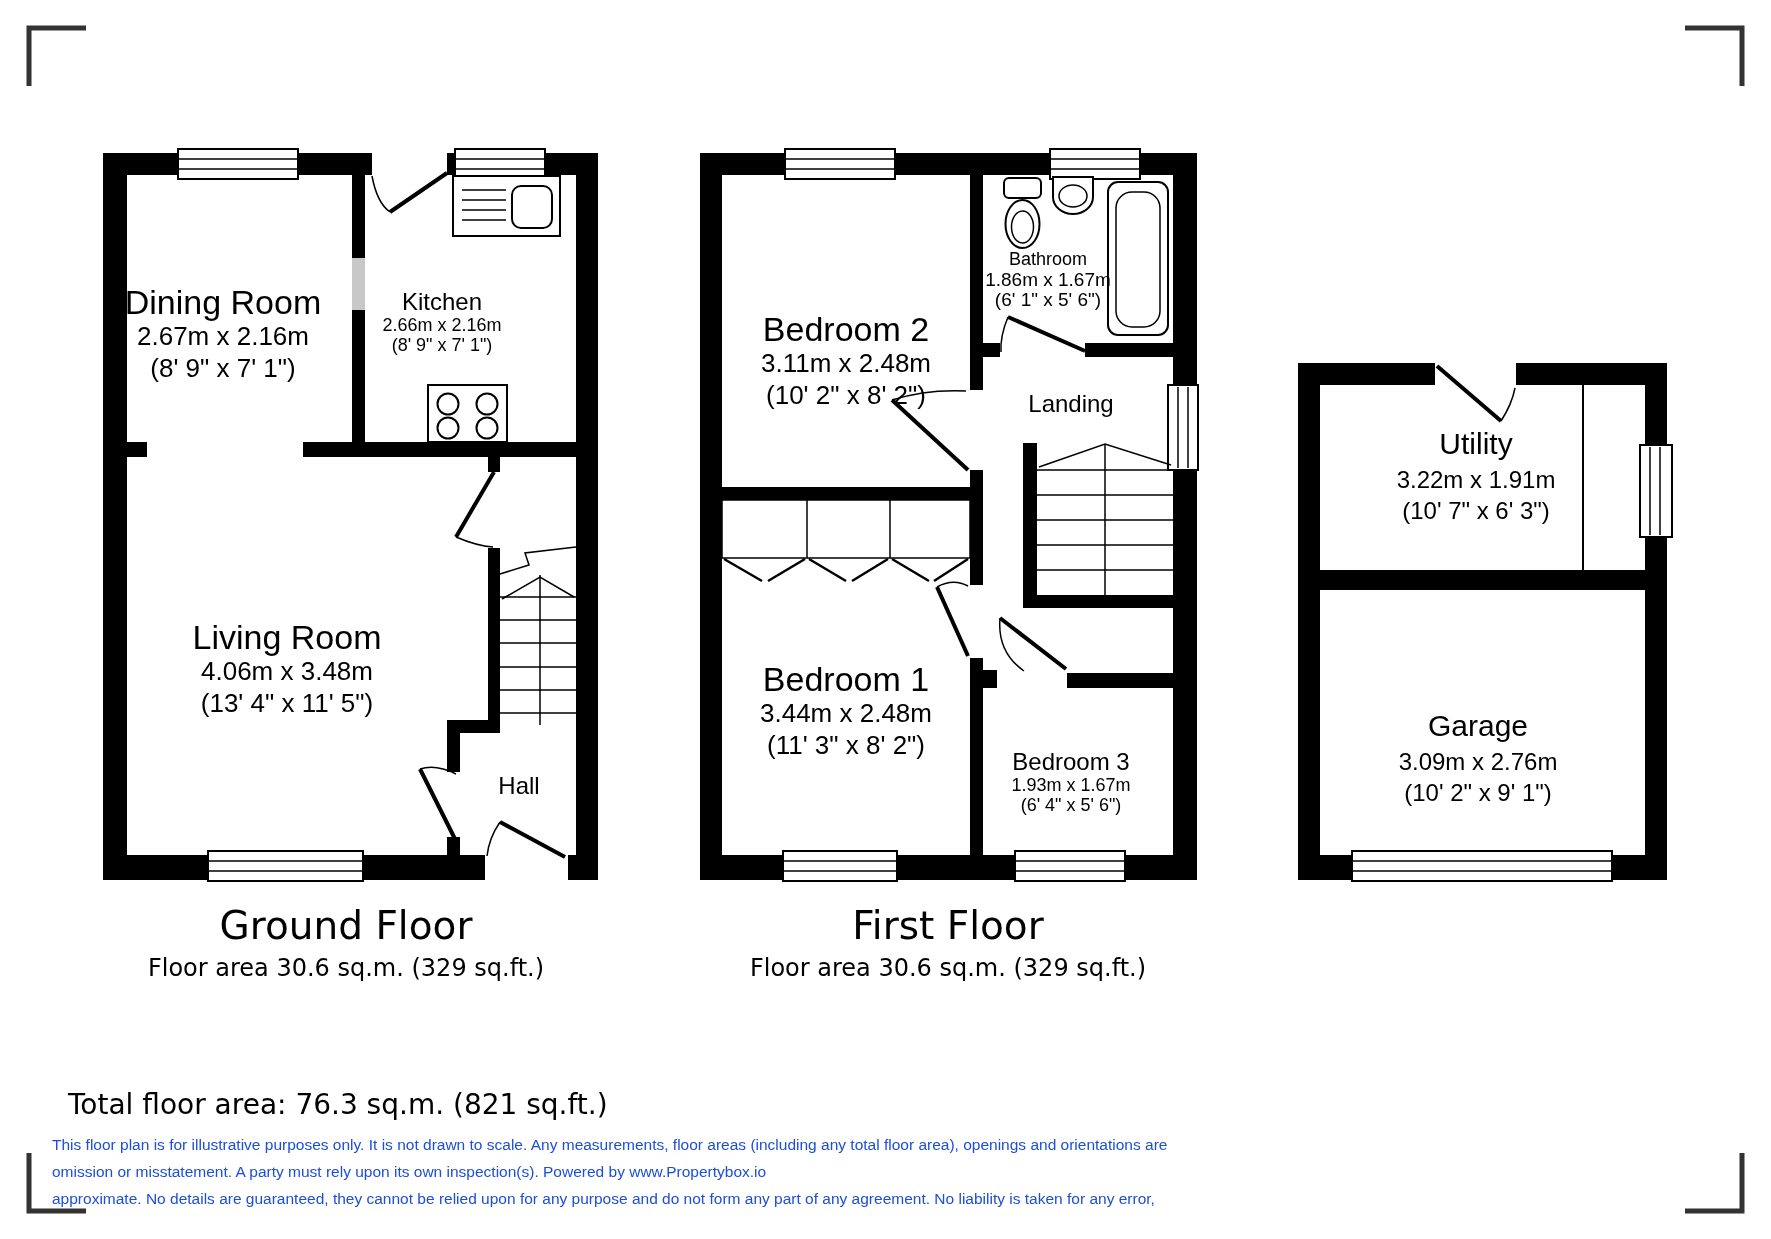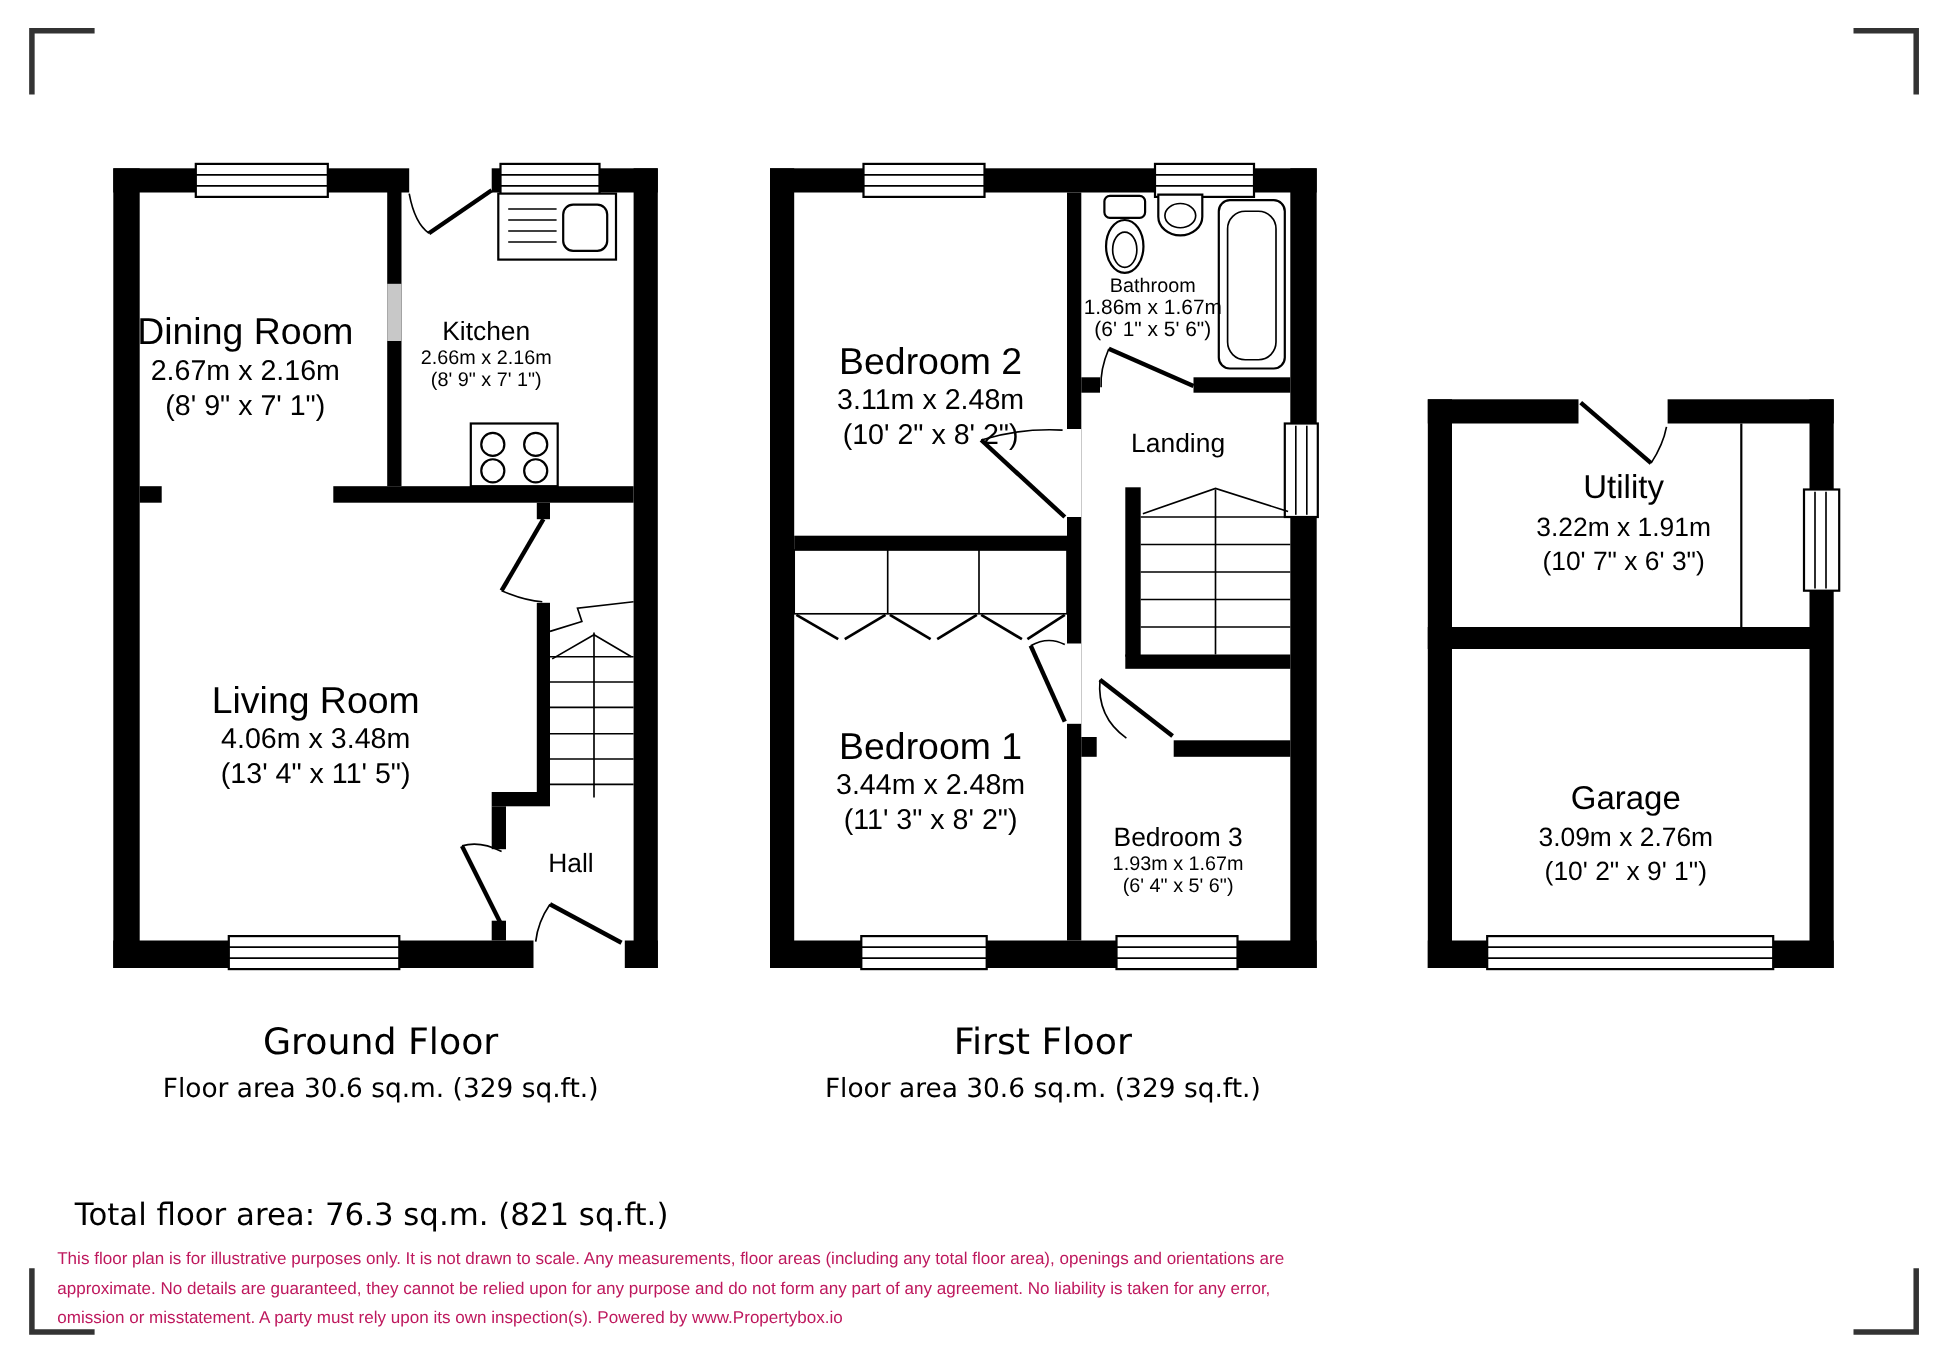--- a/index.html
+++ b/index.html
@@ -12,24 +12,24 @@
   .big  .rm{font-size:26px;line-height:32px;}
   .med  .rn{font-size:24px;line-height:27px;}
   .med  .rm{font-size:18px;line-height:20px;}
   .small .rn{font-size:18px;line-height:22px;}
   .small .rm{font-size:19px;line-height:19.5px;}
   .ob   .rn{font-size:30px;line-height:40px;}
   .ob   .rm{font-size:24px;line-height:31px;}
   
   .floor-label{position:absolute;transform:translateX(-50%);text-align:center;white-space:nowrap;
                font-family:"DejaVu Sans",sans-serif;}
-  .ft{font-size:33px;line-height:40px;margin-top:21px;}
+  .ft{font-size:39px;line-height:40px;}
   .fa{font-size:24px;line-height:30px;margin-top:7px;}
   .total{position:absolute;left:68px;top:1088px;font-family:"DejaVu Sans",sans-serif;font-size:28px;text-align:right;}
-  .disclaimer{position:absolute;left:52px;top:1131px;font-size:15.5px;line-height:27px;color:#be185d;}
+  .disclaimer{position:absolute;left:52px;top:1131px;font-size:15.5px;line-height:27px;color:#1d4ed8;}
 </style>
 </head>
 <body>
 
 <div class="canvas">
 
 <svg class="plan" width="1771" height="1239" viewBox="0 0 1771 1239">
 
   <g stroke="#333333" stroke-width="5" fill="none">
     <path d="M29,86 L29,28 L86,28"></path>
@@ -320,17 +320,17 @@
 </div>
 <div class="floor-label" style="left:948px;top:906px">
   <div class="ft">First Floor</div>
   <div class="fa">Floor area 30.6 sq.m. (329 sq.ft.)</div>
 </div>
 
 <div class="total">Total floor area: 76.3 sq.m. (821 sq.ft.)</div>
 
 <div class="disclaimer">
   <div>This floor plan is for illustrative purposes only. It is not drawn to scale. Any measurements, floor areas (including any total floor area), openings and orientations are</div>
+  <div>omission or misstatement. A party must rely upon its own inspection(s). Powered by www.Propertybox.io</div>
   <div>approximate. No details are guaranteed, they cannot be relied upon for any purpose and do not form any part of any agreement. No liability is taken for any error,</div>
-  <div>omission or misstatement. A party must rely upon its own inspection(s). Powered by www.Propertybox.io</div>
 </div>
 
 </div>
 
 </body></html>

